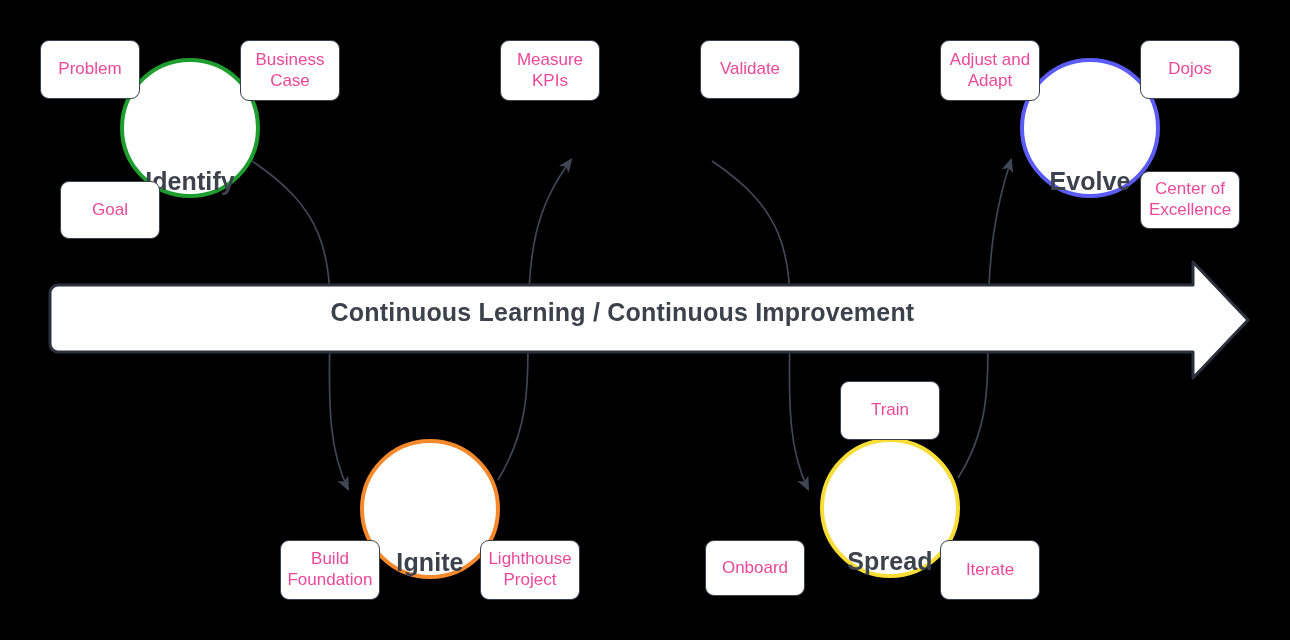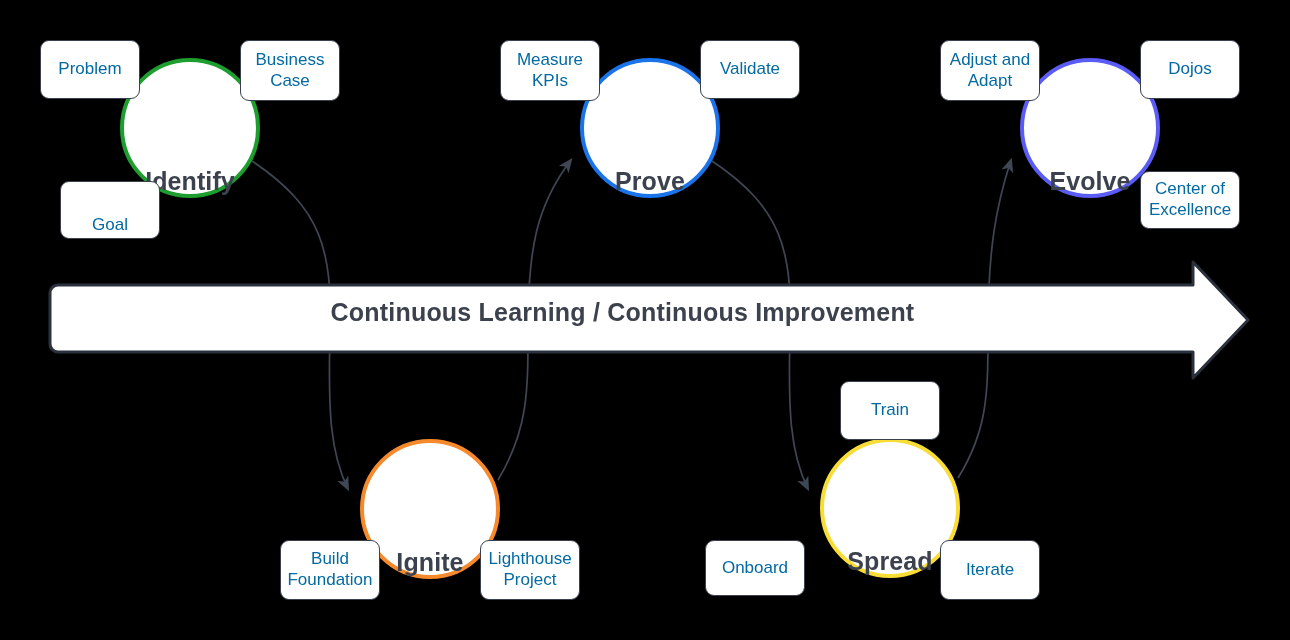--- a/index.html
+++ b/index.html
@@ -13,21 +13,21 @@
 
   .circle{position:absolute;border-radius:50%;background:#ffffff;
           box-sizing:border-box;display:flex;align-items:flex-end;
           justify-content:center;}
   .circle .clabel{font-size:25px;font-weight:bold;color:#3c424d;
                   letter-spacing:.1px;line-height:1;}
 
   .chip{position:absolute;background:#ffffff;border:1.6px solid #39414e;
         border-radius:9px;box-sizing:border-box;display:flex;
         align-items:center;justify-content:center;text-align:center;
-        color:#0369a1;font-size:17px;line-height:1.22;padding:2px 6px;}
+        color:#ec4899;font-size:17px;line-height:1.22;padding:2px 6px;}
 
   .banner-text{position:absolute;left:50px;top:285px;width:1145px;height:55px;
                display:flex;align-items:center;justify-content:center;
                font-size:25px;font-weight:bold;color:#3c424d;z-index:4;
                letter-spacing:.2px;}
 </style>
 </head>
 <body>
 
 <div id="stage">
@@ -56,25 +56,22 @@
       <div class="circle" style="left: 120px; top: 58px; width: 140px; height: 140px; border: 4px solid rgb(30, 158, 46);">
         <span class="clabel">Identify</span>
       </div>
       <div class="chip" style="left: 40px; top: 40px; width: 100px; height: 59px;">
         <span style="white-space: pre-line;">Problem</span>
       </div>
       <div class="chip" style="left: 240px; top: 40px; width: 100px; height: 61px;">
         <span style="white-space: pre-line;">Business
 Case</span>
       </div>
-      <div class="chip" style="left: 60px; top: 181px; width: 100px; height: 58px; align-items: flex-end;">
+      <div class="chip" style="left: 60px; top: 181px; width: 100px; height: 58px;">
         <span style="white-space: pre-line;">Goal</span>
-      </div>
-      <div class="circle" style="left: 580px; top: 58px; width: 140px; height: 140px; border: 4px solid rgb(26, 115, 232);">
-        <span class="clabel">Prove</span>
       </div>
       <div class="chip" style="left: 500px; top: 40px; width: 100px; height: 61px;">
         <span style="white-space: pre-line;">Measure
 KPIs</span>
       </div>
       <div class="chip" style="left: 700px; top: 40px; width: 100px; height: 59px;">
         <span style="white-space: pre-line;">Validate</span>
       </div>
       <div class="circle" style="left: 1020px; top: 58px; width: 140px; height: 140px; border: 4px solid rgb(91, 91, 245);">
         <span class="clabel">Evolve</span>

